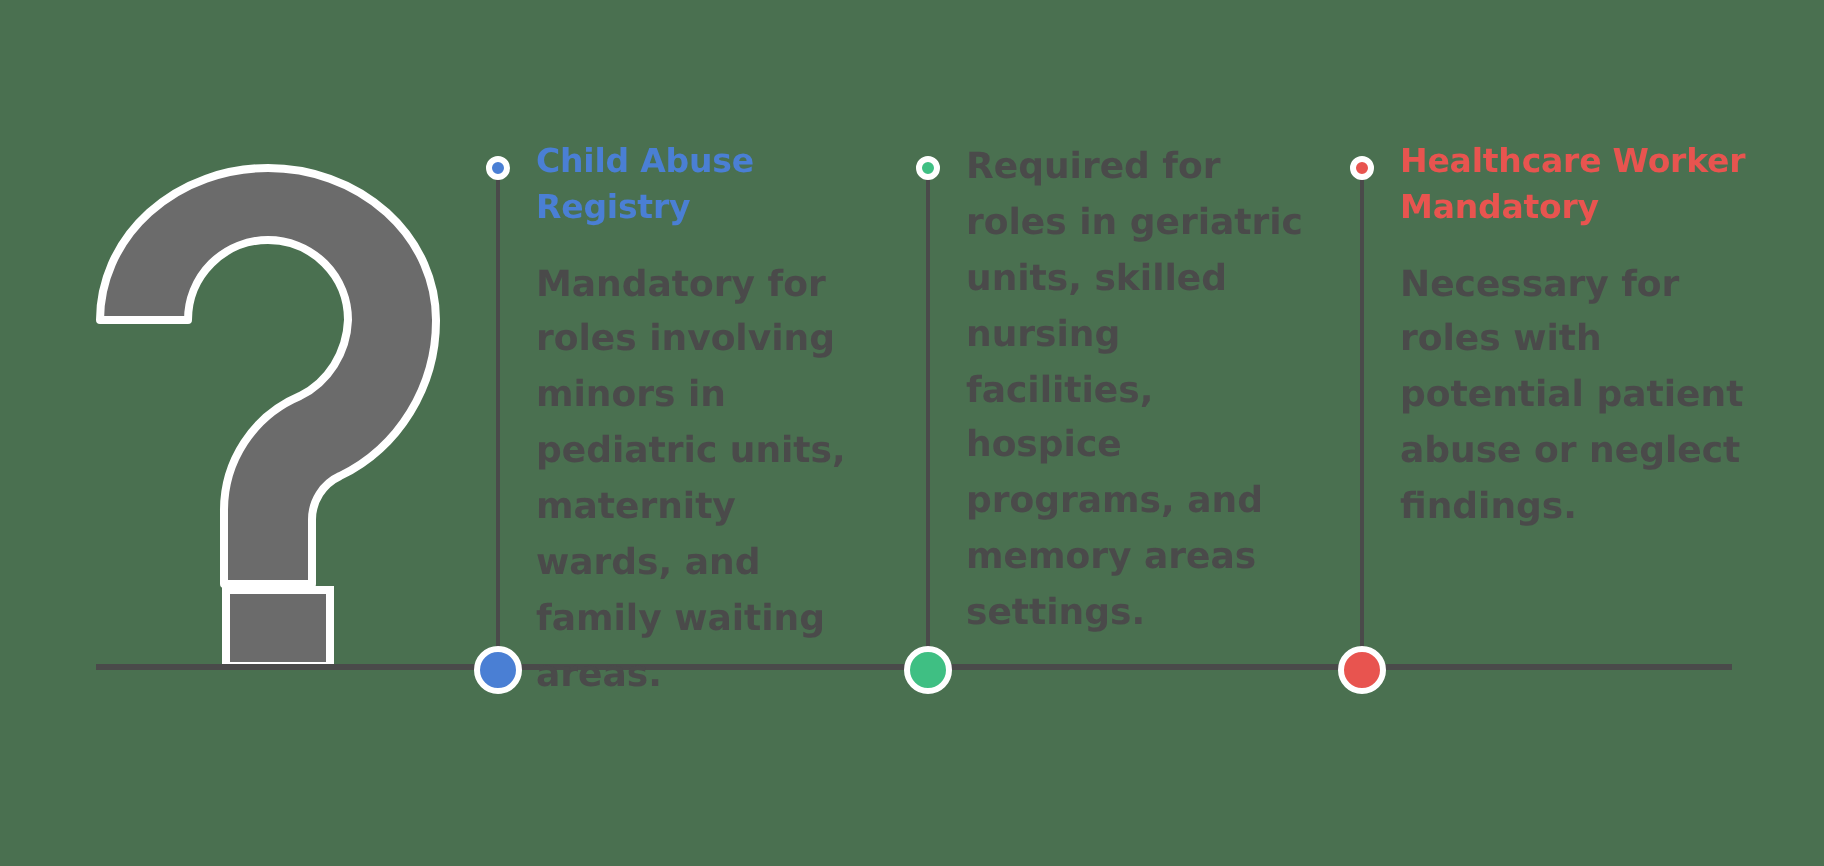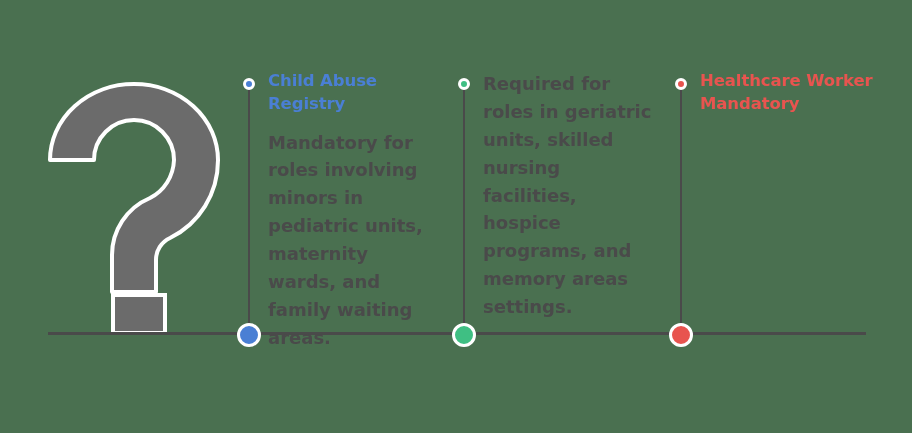--- a/index.html
+++ b/index.html
@@ -148,16 +148,17 @@
       <p class="tl-desc">Required for roles in geriatric units, skilled nursing facilities, hospice programs, and memory areas settings.</p>
     </div>
   </div>
 
   <div class="tl-col c2">
     <span class="top-dot" style="background:#e8544f;"></span>
     <span class="connector"></span>
     <span class="bottom-dot" style="background:#e8544f;"></span>
     <div class="tl-text">
       <p class="tl-title t2">Healthcare Worker Mandatory</p>
+      <p class="tl-desc">Necessary for roles with potential patient abuse or neglect findings.</p>
     </div>
   </div>
 
 </div>
 
 </body></html>

